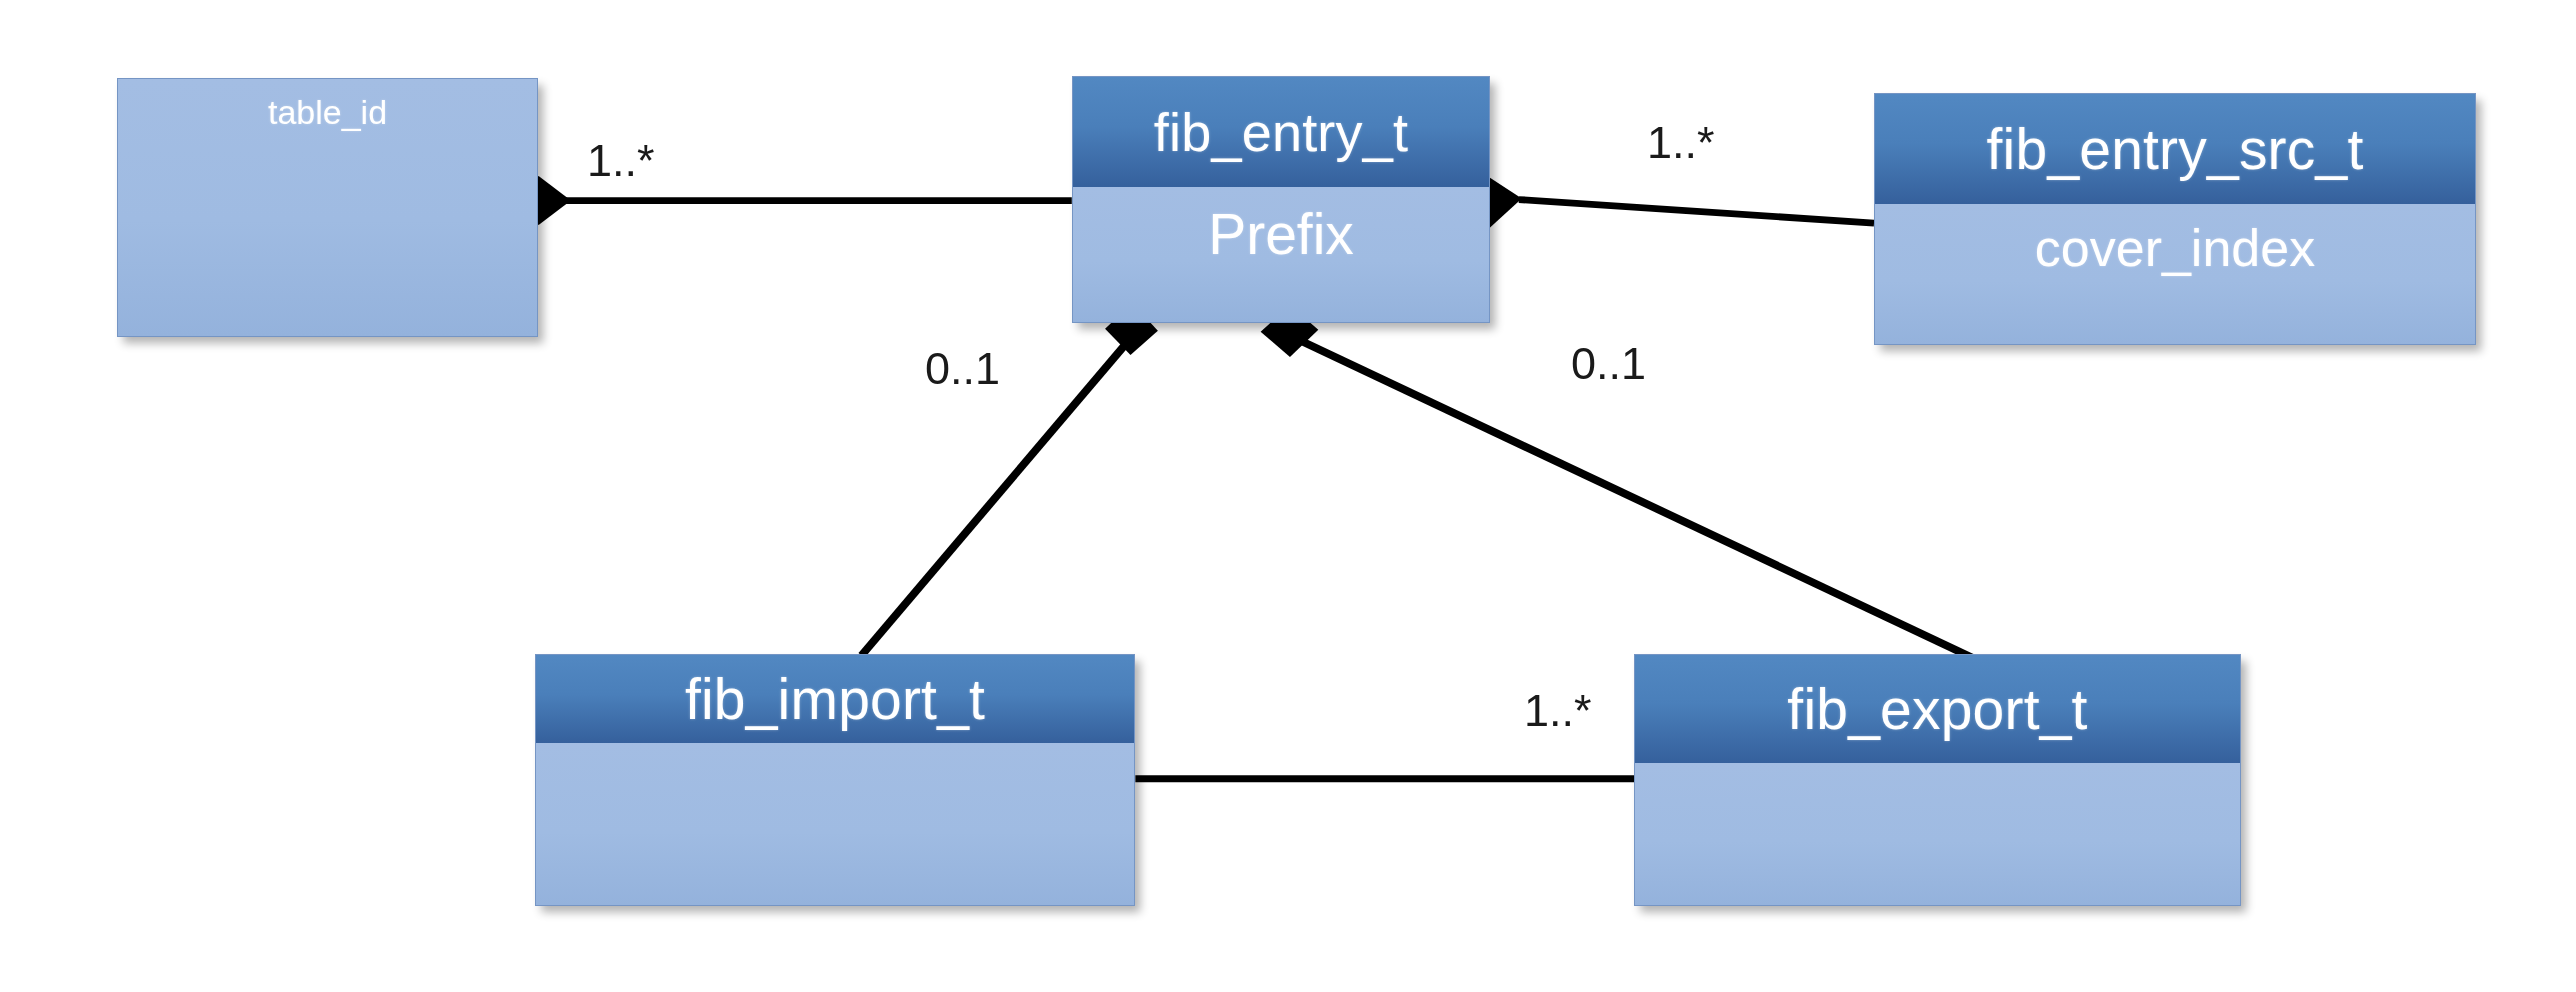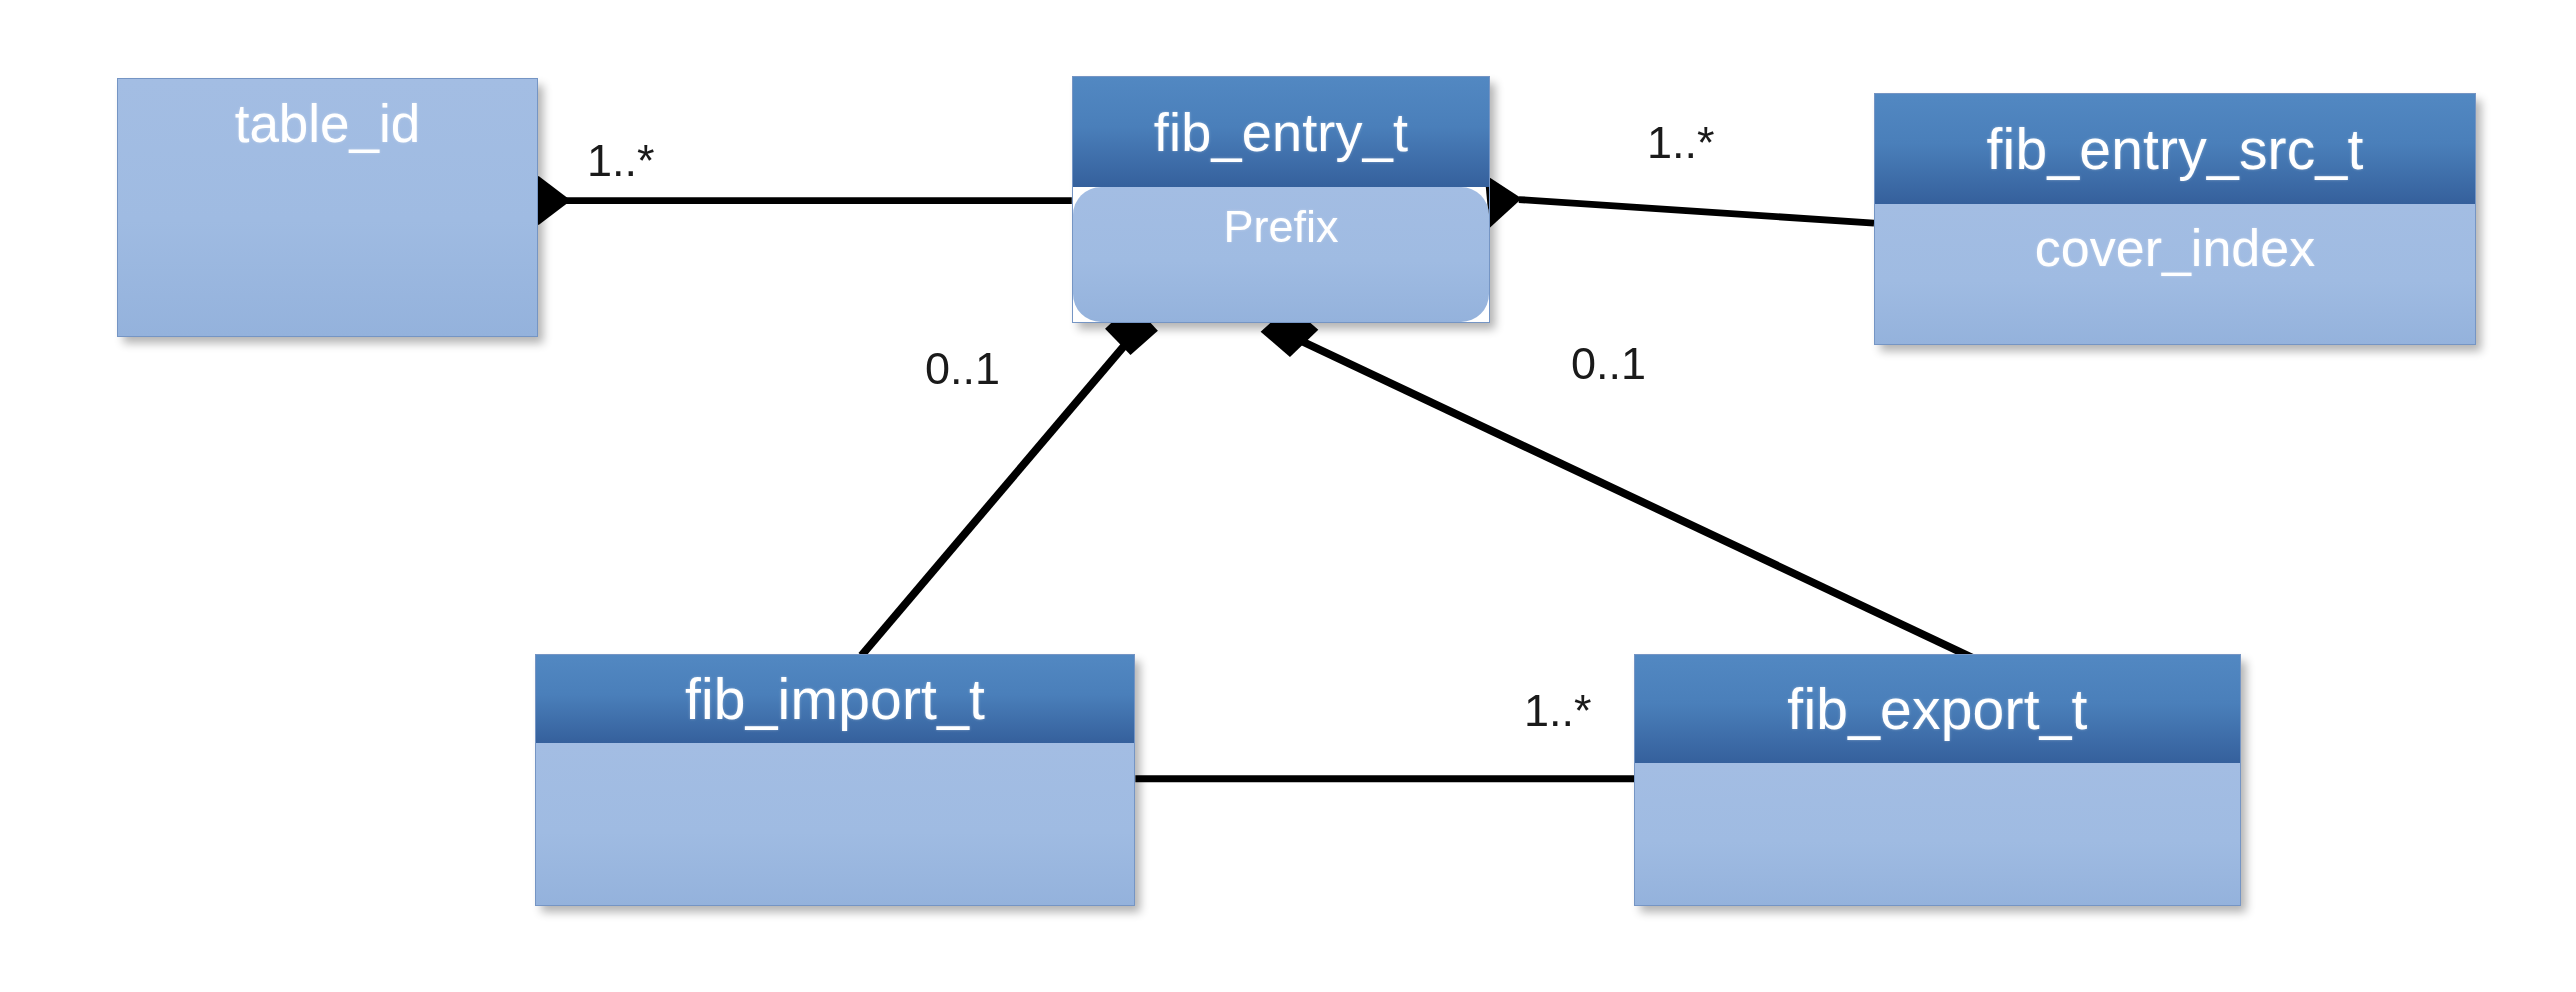--- a/index.html
+++ b/index.html
@@ -106,30 +106,30 @@
       <polygon points="1318,312 1347,337 1318,365 1288,339" fill="#000000"></polygon>
     </g>
 
     <g>
       <line x1="1160" y1="796" x2="1670" y2="796" stroke="#000000" stroke-width="7"></line>
       <polygon points="1670,796 1696,771 1723,796 1696,822" fill="#000000"></polygon>
     </g>
   </svg>
 
   <div class="uml-class" style="left:117px; top:78px; width:421px; height:259px;">
-    <div class="uml-body" style="font-size:53px;">
+    <div class="uml-body" style="font-size:34px;">
       <span>table_id</span>
     </div>
   </div>
 
   <div class="uml-class" style="left:1072px; top:76px; width:418px; height:247px;">
     <div class="uml-header" style="height:110px; font-size:54px;">
       <span>fib_entry_t</span>
     </div>
-    <div class="uml-body" style="font-size:45px;border-radius:28px;">
+    <div class="uml-body" style="font-size:57px;">
       <span>Prefix</span>
     </div>
   </div>
 
   <div class="uml-class" style="left:1874px; top:93px; width:602px; height:252px;">
     <div class="uml-header" style="height:110px; font-size:57px;">
       <span>fib_entry_src_t</span>
     </div>
     <div class="uml-body" style="font-size:52px;">
       <span>cover_index</span>

